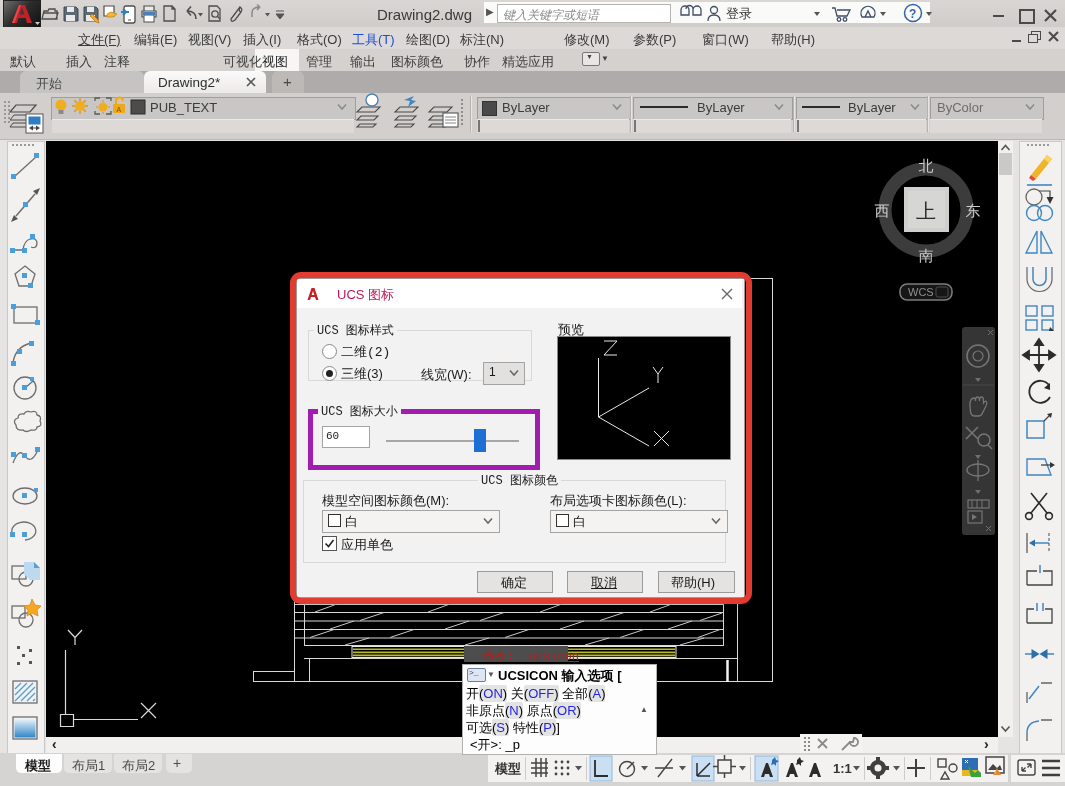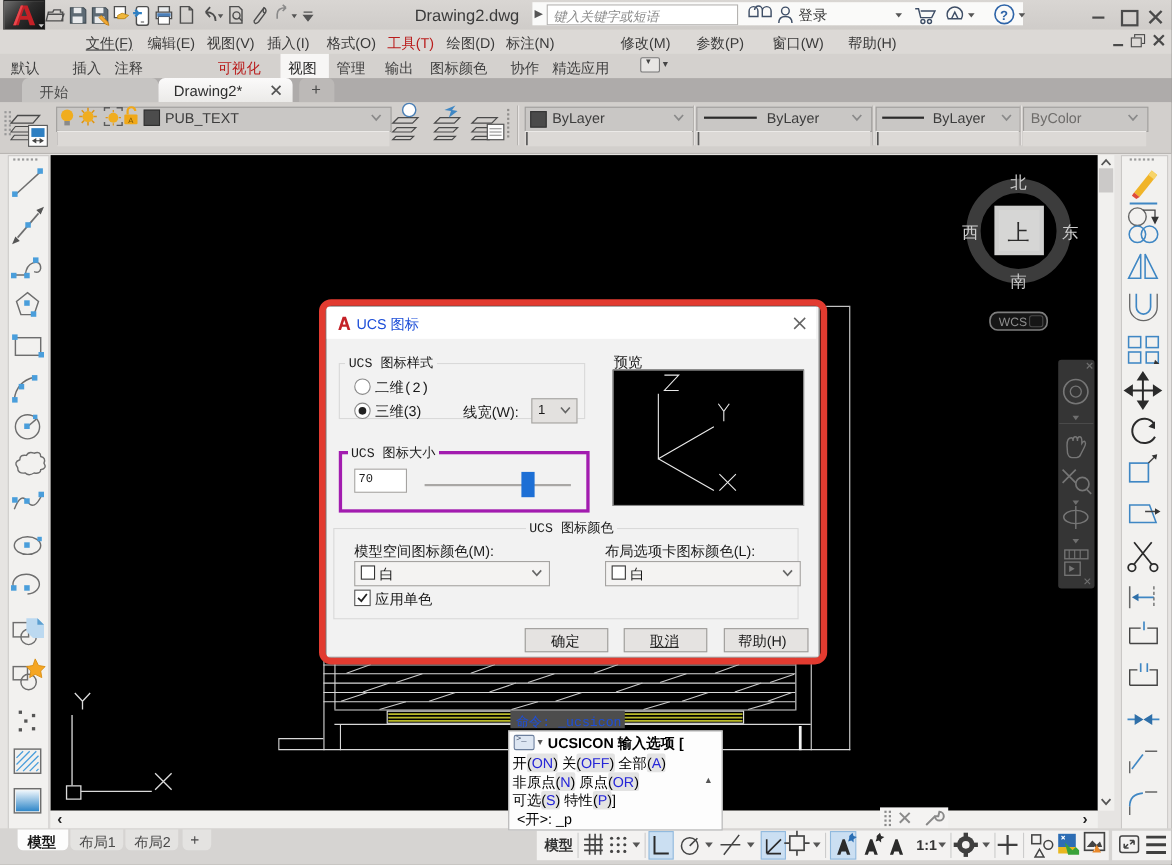--- a/index.html
+++ b/index.html
@@ -99,41 +99,41 @@
 <svg class="abs" style="left:1043px;top:8px" width="15" height="15">
     <path d="M2 2 L13 13 M13 2 L2 13" stroke="#4a4a4a" stroke-width="2.2"></path>
   </svg>
 
 <div class="abs" id="menubar" style="left:0;top:27px;width:1065px;height:22px;background:#dcd9d6;"></div>
 <div class="tx" style="left:78px;top:31px;font-size:13px;color:#3a3a3a;text-decoration:underline;">文件(F)</div>
 <div class="tx" style="left:134px;top:31px;font-size:13px;color:#3a3a3a;">编辑(E)</div>
 <div class="tx" style="left:188px;top:31px;font-size:13px;color:#3a3a3a;">视图(V)</div>
 <div class="tx" style="left:243px;top:31px;font-size:13px;color:#3a3a3a;">插入(I)</div>
 <div class="tx" style="left:297px;top:31px;font-size:13px;color:#3a3a3a;">格式(O)</div>
-<div class="tx" style="left:352px;top:31px;font-size:13px;color:#b91c1c;">工具(T)</div>
+<div class="tx" style="left:352px;top:31px;font-size:13px;color:#1d4ed8;">工具(T)</div>
 <div class="tx" style="left:406px;top:31px;font-size:13px;color:#3a3a3a;">绘图(D)</div>
 <div class="tx" style="left:460px;top:31px;font-size:13px;color:#3a3a3a;">标注(N)</div>
 <div class="tx" style="left:564px;top:31px;font-size:13px;color:#3a3a3a;">修改(M)</div>
 <div class="tx" style="left:633px;top:31px;font-size:13px;color:#3a3a3a;">参数(P)</div>
 <div class="tx" style="left:702px;top:31px;font-size:13px;color:#3a3a3a;">窗口(W)</div>
 <div class="tx" style="left:771px;top:31px;font-size:13px;color:#3a3a3a;">帮助(H)</div>
 <div class="abs" style="left:1012px;top:40px;width:9px;height:2px;background:#4a4a4a;"></div>
 <div class="abs" style="left:1031px;top:31px;width:8px;height:7px;border:1.5px solid #4a4a4a;background:#dcd9d6;"></div>
 <div class="abs" style="left:1028px;top:34px;width:8px;height:7px;border:1.5px solid #4a4a4a;background:#dcd9d6;"></div>
 <svg class="abs" style="left:1047px;top:30px" width="13" height="13">
     <path d="M2 2 L11 11 M11 2 L2 11" stroke="#4a4a4a" stroke-width="2"></path>
   </svg>
 
 <div class="abs" id="ribbontabs" style="left:0;top:49px;width:1065px;height:22px;background:#d4d1ce;"></div>
 <div class="abs" style="left:255px;top:49px;width:44px;height:22px;background:#f7f6f5;"></div>
 <div class="tx" style="left:10px;top:53px;font-size:13px;color:#3f3f3f;">默认</div>
 <div class="tx" style="left:66px;top:53px;font-size:13px;color:#3f3f3f;">插入</div>
 <div class="tx" style="left:104px;top:53px;font-size:13px;color:#3f3f3f;">注释</div>
 <div class="tx" style="left:147px;top:53px;font-size:13px;color:#3f3f3f;margin-top:22px;">参数化</div>
-<div class="tx" style="left:198px;top:53px;font-size:13px;color:#b91c1c;">可视化</div>
+<div class="tx" style="left:223px;top:53px;font-size:13px;color:#404040;">可视化</div>
 <div class="tx" style="left:262px;top:53px;font-size:13px;color:#1f1f1f;">视图</div>
 <div class="tx" style="left:306px;top:53px;font-size:13px;color:#3f3f3f;">管理</div>
 <div class="tx" style="left:350px;top:53px;font-size:13px;color:#3f3f3f;">输出</div>
 <div class="tx" style="left:391px;top:53px;font-size:13px;color:#3f3f3f;">图标颜色</div>
 <div class="tx" style="left:464px;top:53px;font-size:13px;color:#3f3f3f;">协作</div>
 <div class="tx" style="left:502px;top:53px;font-size:13px;color:#3f3f3f;">精选应用</div>
 <div class="abs" style="left:582px;top:52px;width:16px;height:12px;border:1px solid #777;border-radius:2px;background:#e8e6e4;"></div>
 <div class="tx" style="left:586px;top:53px;font-size:7px;color:#444;">▼</div>
 <div class="tx" style="left:601px;top:54px;font-size:8px;color:#444;">▼</div>
 
@@ -349,21 +349,21 @@
 <path d="M975 490 l6 0 l-3 4 z" fill="#6f6f6f"></path>
 <rect x="968" y="500" width="21" height="8" fill="none" stroke="#767676" stroke-width="1.2"></rect>
 <path d="M972 500 l0 8 M977 500 l0 8 M982 500 l0 8" stroke="#767676"></path>
 <rect x="968" y="511" width="14" height="12" fill="none" stroke="#767676" stroke-width="1.2"></rect>
 <path d="M972 514 l5 3 l-5 3 z" fill="#767676"></path>
 <path d="M986 526 l5 5 m-5 0 l5 -5" stroke="#6f6f6f"></path>
 </g>
 </svg>
 
 <div class="abs" style="left:464px;top:646px;width:104px;height:16px;background:#4d4d4d;"></div>
-<div class="tx" style="left:469px;top:648px;font-size:12px;color:#1d4ed8;font-family:'Liberation Mono',monospace;">命令: _ucsicon</div>
+<div class="tx" style="left:483px;top:648px;font-size:12px;color:#b91c1c;font-family:'Liberation Mono',monospace;text-decoration:underline;">命令: _ucsicon</div>
 <div class="abs" style="left:0;top:0;width:0;height:0;z-index:4">
 <div class="abs" style="left:462px;top:664px;width:193px;height:89px;background:#fdfdfd;border:1px solid #b0b0b0;"></div>
 <div class="abs" style="left:467px;top:668px;width:17px;height:12px;background:#dde6f2;border:1px solid #6c7f9d;border-radius:2px;"></div>
 <div class="tx" style="left:469px;top:668px;font-size:8px;color:#33425e;font-family:'Liberation Mono',monospace;">&gt;_</div>
 <div class="tx" style="left:487px;top:670px;font-size:8px;color:#555;">▼</div>
 <div class="tx" style="left:498px;top:667px;font-size:13px;font-weight:bold;color:#000;">UCSICON 输入选项 [</div>
 <div class="tx" style="left:466px;top:685px;font-size:13px;color:#000;">开<span style="background:#e3e3e3;border-radius:2px;padding:1px 0;">(<span style="color:#2626d8;">ON</span>)</span> 关<span style="background:#e3e3e3;border-radius:2px;padding:1px 0;">(<span style="color:#2626d8;">OFF</span>)</span> 全部<span style="background:#e3e3e3;border-radius:2px;padding:1px 0;">(<span style="color:#2626d8;">A</span>)</span></div>
 <div class="tx" style="left:466px;top:702px;font-size:13px;color:#000;">非原点<span style="background:#e3e3e3;border-radius:2px;padding:1px 0;">(<span style="color:#2626d8;">N</span>)</span> 原点<span style="background:#e3e3e3;border-radius:2px;padding:1px 0;">(<span style="color:#2626d8;">OR</span>)</span></div>
 <div class="tx" style="left:640px;top:705px;font-size:8px;color:#555;">▲</div>
 <div class="tx" style="left:466px;top:719px;font-size:13px;color:#000;">可选<span style="background:#e3e3e3;border-radius:2px;padding:1px 0;">(<span style="color:#2626d8;">S</span>)</span> 特性<span style="background:#e3e3e3;border-radius:2px;padding:1px 0;">(<span style="color:#2626d8;">P</span>)</span>]</div>
@@ -706,45 +706,45 @@
       <path d="M1042 761 l18 0 M1042 768 l18 0 M1042 775 l18 0"></path>
     </g>
 </svg>
 
 <div class="abs" style="left:296px;top:278px;width:447px;height:318px;background:#f2f2f2;border:1px solid #9b9b9b;box-shadow:2px 3px 8px rgba(0,0,0,.5);"></div>
 <div class="abs" style="left:297px;top:279px;width:445px;height:29px;background:#ffffff;"></div>
 <svg class="abs" style="left:305px;top:286px" width="16" height="16" viewBox="0 0 16 16">
 <path d="M2.5 14 L6.5 2 L9.5 2 L13.5 14 L11 14 L10 11 L6 11 L5 14 Z" fill="#c42127"></path>
 <path d="M6.7 9 L9.3 9 L8 5 Z" fill="#fff"></path>
 </svg>
-<div class="tx" style="left:324px;top:286px;font-size:13px;color:#1d4ed8;">UCS 图标</div>
+<div class="tx" style="left:337px;top:286px;font-size:13px;color:#be185d;">UCS 图标</div>
 <svg class="abs" style="left:720px;top:287px" width="14" height="14">
     <path d="M2 2 L12 12 M12 2 L2 12" stroke="#666" stroke-width="1.4"></path>
   </svg>
 
 <fieldset class="abs" style="left:308px;top:322px;width:222px;height:57px;border:1px solid #d9d9d9;border-radius:0;margin:0;padding:0;background:transparent;">
 <legend style="font-size:12px;color:#1a1a1a;margin-left:5px;padding:0 3px;font-family:'Liberation Mono',monospace;">UCS 图标样式</legend>
   </fieldset>
 <div class="abs" style="left:322px;top:344px;width:13px;height:13px;border:1px solid #8a8a8a;border-radius:50%;background:#fff;"></div>
 <div class="tx" style="left:341px;top:343px;font-size:13px;color:#1a1a1a;font-family:Liberation Mono, monospace;">二维(2)</div>
 <div class="abs" style="left:322px;top:366px;width:13px;height:13px;border:1px solid #8a8a8a;border-radius:50%;background:#fff;"></div>
 <div class="abs" style="left:326px;top:370px;width:7px;height:7px;border-radius:50%;background:#222;"></div>
 <div class="tx" style="left:341px;top:365px;font-size:13px;color:#1a1a1a;">三维(3)</div>
 <div class="tx" style="left:421px;top:366px;font-size:13px;color:#1a1a1a;">线宽(W):</div>
 <div class="abs" style="left:483px;top:362px;width:40px;height:21px;background:#e3e1df;border:1px solid #a5a3a1;"></div>
 <div class="tx" style="left:489px;top:365px;font-size:12px;color:#1a1a1a;">1</div>
 <svg class="abs" style="left:508px;top:369px" width="12" height="8">
     <path d="M2 1.5 L6 6 L10 1.5" fill="none" stroke="#666" stroke-width="1.5"></path>
   </svg>
 
-<fieldset class="abs" style="left:308px;top:403px;width:222px;height:57px;border:3px solid #a21caf;margin:0;padding:0;background:transparent;">
+<fieldset class="abs" style="left:308px;top:403px;width:222px;height:57px;border:5px solid #a21caf;margin:0;padding:0;background:transparent;">
 <legend style="font-size:12px;color:#1a1a1a;margin-left:5px;padding:0 3px;font-family:'Liberation Mono',monospace;">UCS 图标大小</legend>
   </fieldset>
 <div class="abs" style="left:322px;top:426px;width:46px;height:20px;background:#fff;border:1px solid #a5a3a1;"></div>
-<div class="tx" style="left:326px;top:430px;font-size:11px;color:#1a1a1a;font-family:'Liberation Mono',monospace;">70</div>
+<div class="tx" style="left:326px;top:430px;font-size:11px;color:#1a1a1a;font-family:'Liberation Mono',monospace;">60</div>
 <div class="abs" style="left:386px;top:440px;width:133px;height:2px;background:#a9a7a5;"></div>
 <div class="abs" style="left:474px;top:429px;width:12px;height:23px;background:#1d6fd5;"></div>
 
 <fieldset class="abs" style="left:300px;top:469px;width:421px;height:89px;border:1px solid #d9d9d9;margin:3px;padding:0;background:transparent;text-align:center;">
 <legend style="font-size:12px;color:#1a1a1a;margin-left:5px;padding:0 3px;font-family:'Liberation Mono',monospace;">UCS 图标颜色</legend>
   </fieldset>
 <div class="tx" style="left:322px;top:492px;font-size:13px;color:#1a1a1a;">模型空间图标颜色(M):</div>
 <div class="abs" style="left:322px;top:510px;width:176px;height:21px;background:#f4f3f2;border:1px solid #a5a3a1;"></div>
 <div class="abs" style="left:328px;top:514px;width:11px;height:11px;background:#fff;border:1px solid #333;"></div>
 <div class="tx" style="left:345px;top:513px;font-size:13px;color:#1a1a1a;">白</div>

